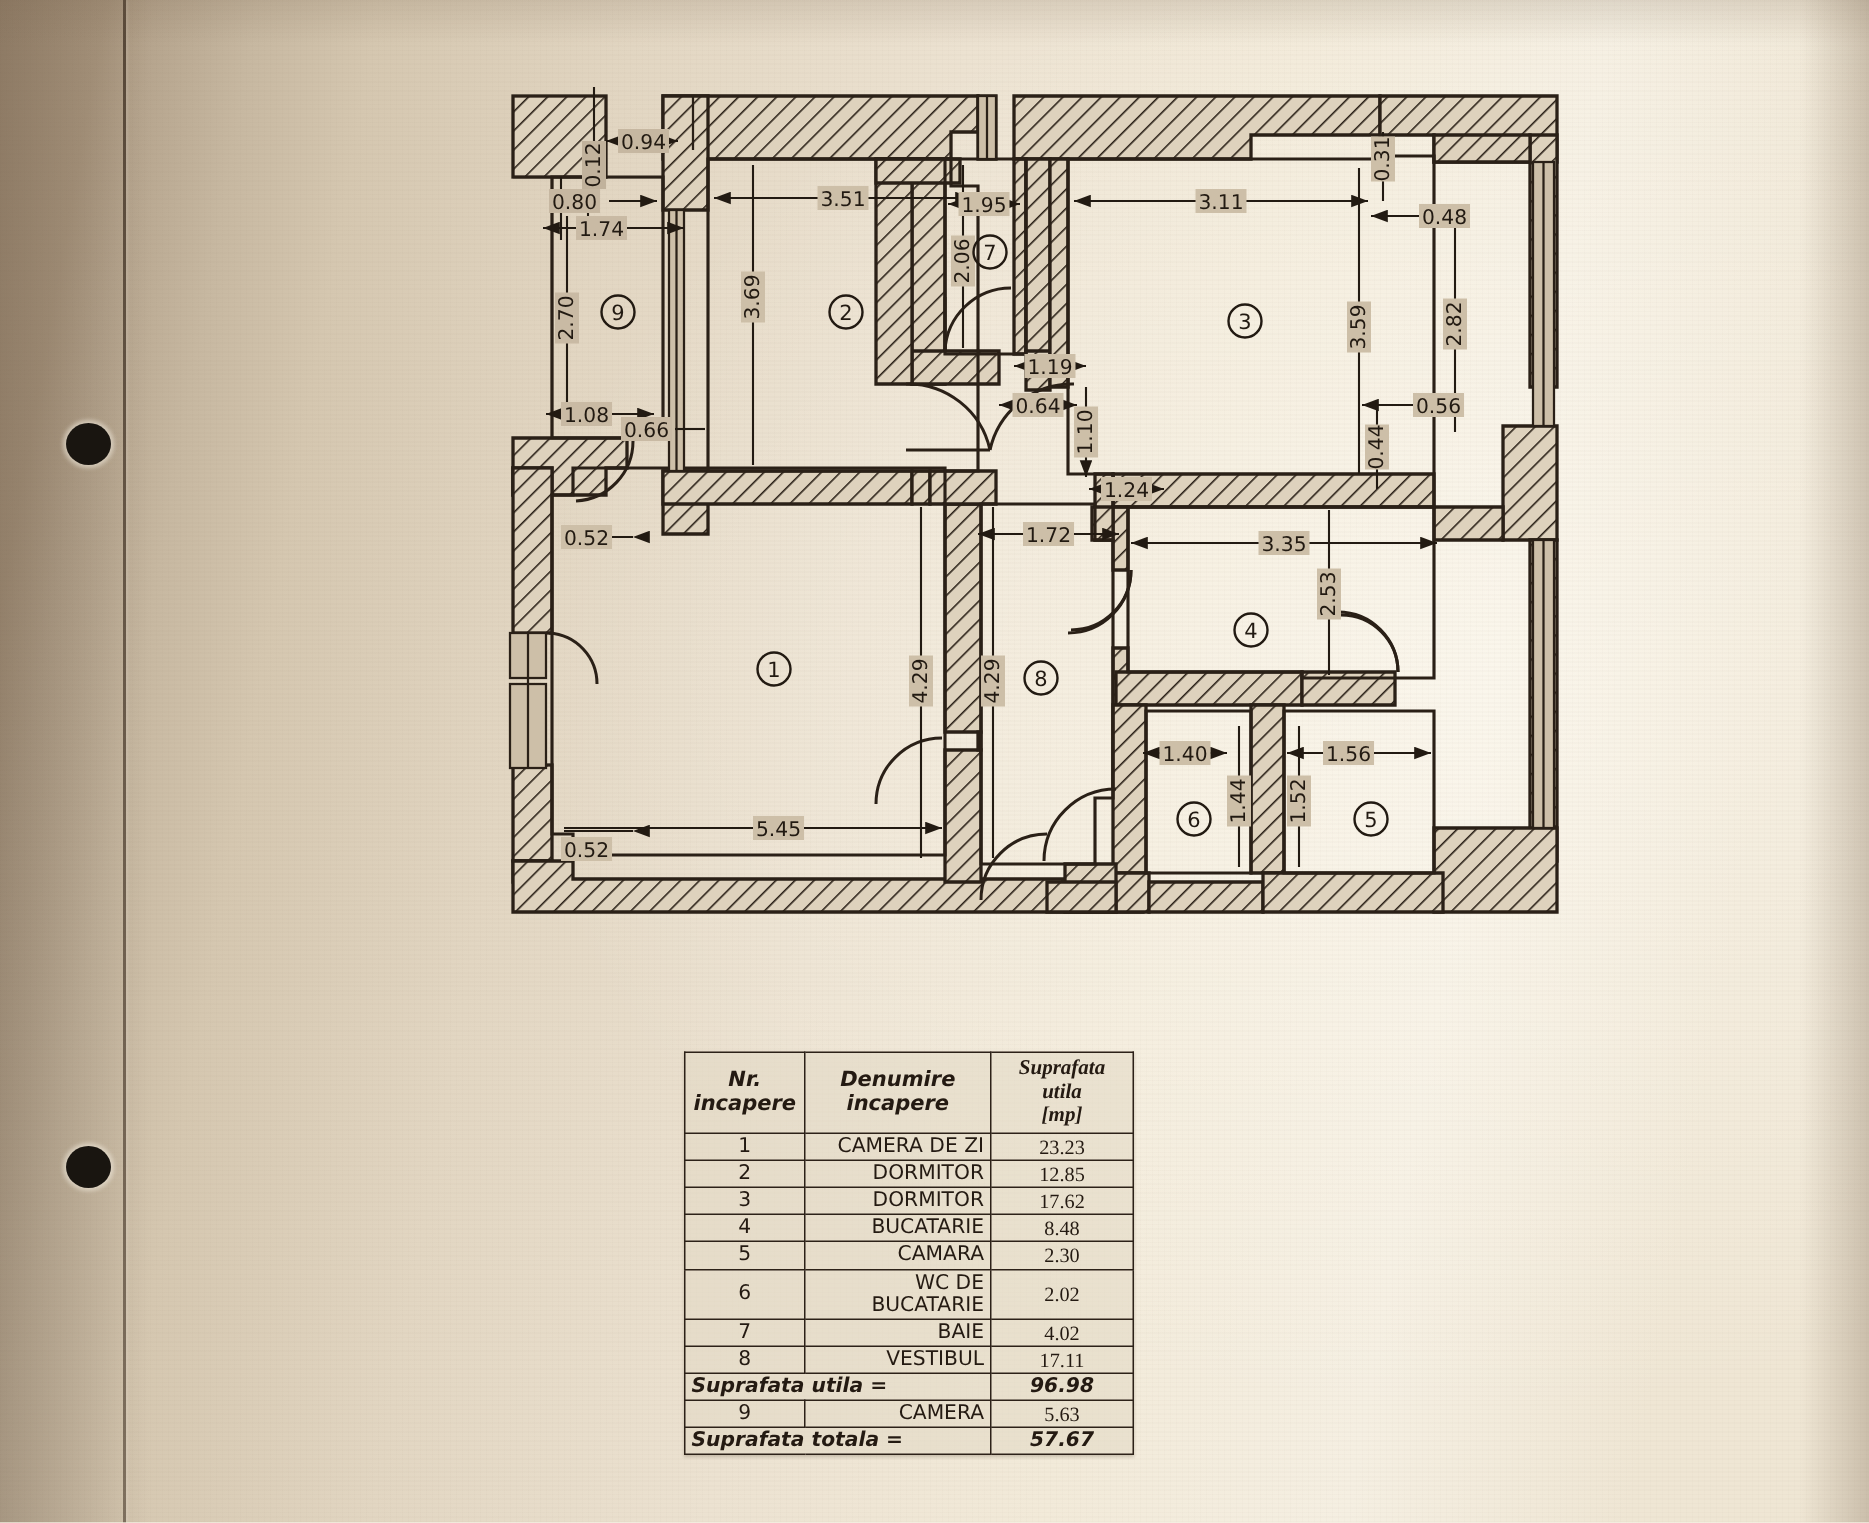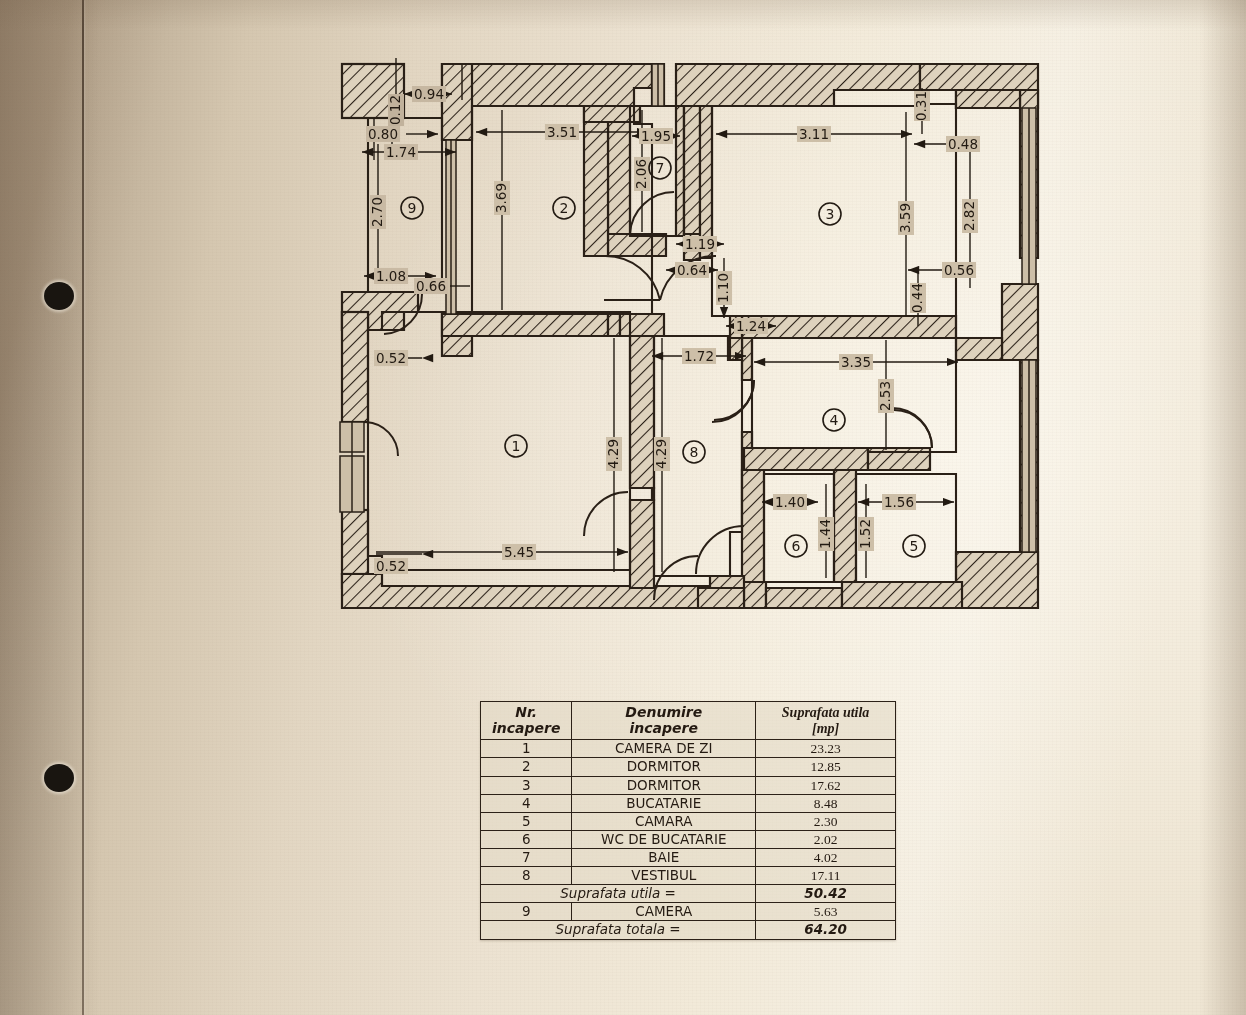--- a/index.html
+++ b/index.html
@@ -53,41 +53,41 @@
     background:linear-gradient(180deg,rgba(120,100,78,.18),rgba(120,100,78,0));
     pointer-events:none;
   }
 
   
   #plan-wrap{position:absolute;left:330px;top:48px;width:720px;height:570px;}
   #plan-svg{display:block;}
 
   
   #schedule{
-    position:absolute;left:480px;top:701px;width:416px;
+    position:absolute;left:456px;top:701px;width:300px;
     border-collapse:collapse;
     font-family:"DejaVu Sans", sans-serif;
     background:rgba(226,216,196,.55);
     box-shadow:0 1px 2px rgba(80,62,44,.25);
   }
   #schedule td,#schedule th{
     border:1.6px solid #2c2118;
     color:#241a12;
     padding:1px 4px;
     font-size:13.5px;
     line-height:1.12;
   }
   #schedule th{
     font-weight:bold;font-style:italic;text-align:center;font-size:14px;
     padding:3px 4px;
   }
   .c-nr{width:74px;text-align:center;}
-  .c-name{width:158px;text-align:center;padding-left:10px;}
+  .c-name{width:158px;text-align:right;padding-left:10px;}
   .c-area{width:118px;text-align:center;font-family:Liberation Serif, serif;}
-  .total-label{text-align:center;font-weight:normal;font-style:italic;font-size:14.5px;padding:3px 4px;}
+  .total-label{text-align:left;font-weight:bold;font-style:italic;font-size:14.5px;padding:3px 4px;}
   .total-val{text-align:center;font-weight:bold;font-style:italic;font-size:14.5px;}
   
   .dimtxt{font-family:"DejaVu Sans", sans-serif;font-size:13.5px;fill:#221a12;}
   .roomnum{font-family:"DejaVu Sans", sans-serif;font-size:14px;fill:#221a12;text-anchor:middle;}
 </style>
 </head>
 <body>
 
 <div id="sheet">
   <div id="sheet-grain"></div>
@@ -541,25 +541,25 @@
       <td class="c-name">BAIE</td>
       <td class="c-area">4.02</td>
     </tr>
     <tr>
       <td class="c-nr">8</td>
       <td class="c-name">VESTIBUL</td>
       <td class="c-area">17.11</td>
     </tr>
     <tr>
       <td class="total-label" colspan="2">Suprafata utila =</td>
-      <td class="total-val">50.42</td>
+      <td class="total-val">96.98</td>
     </tr>
     <tr>
       <td class="c-nr">9</td>
       <td class="c-name">CAMERA</td>
       <td class="c-area">5.63</td>
     </tr>
     <tr>
       <td class="total-label" colspan="2">Suprafata totala =</td>
-      <td class="total-val">64.20</td>
+      <td class="total-val">57.67</td>
     </tr>
   </tbody>
 </table>
 
 </body></html>

